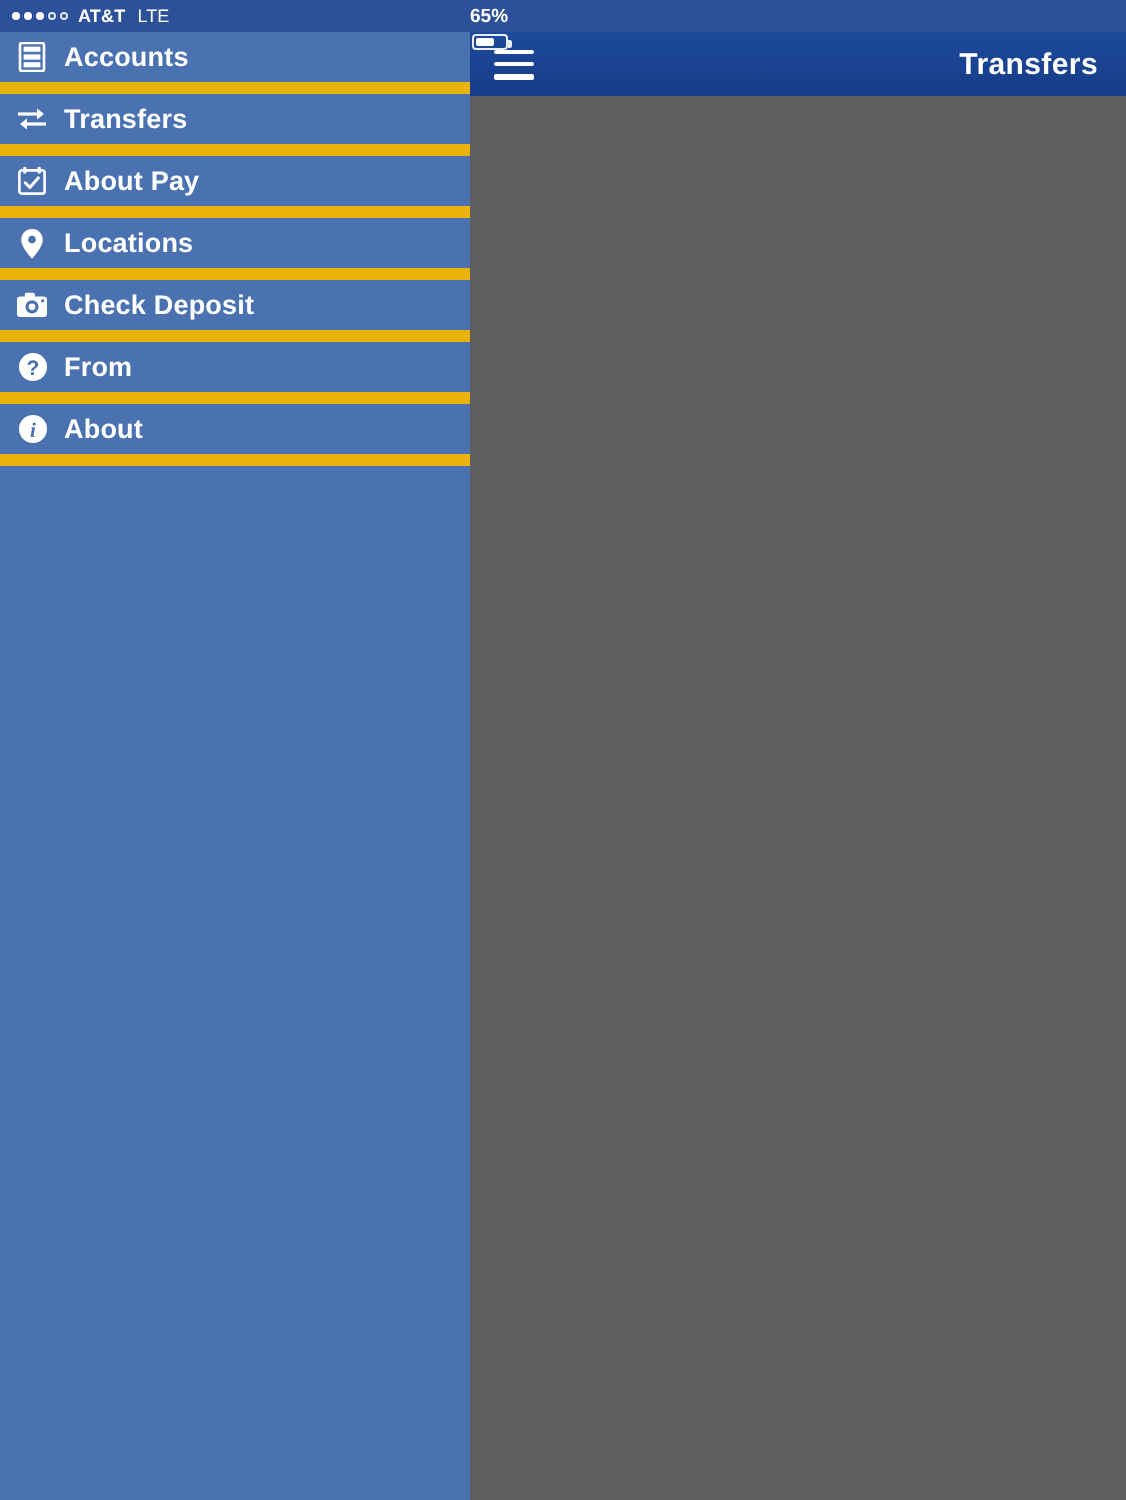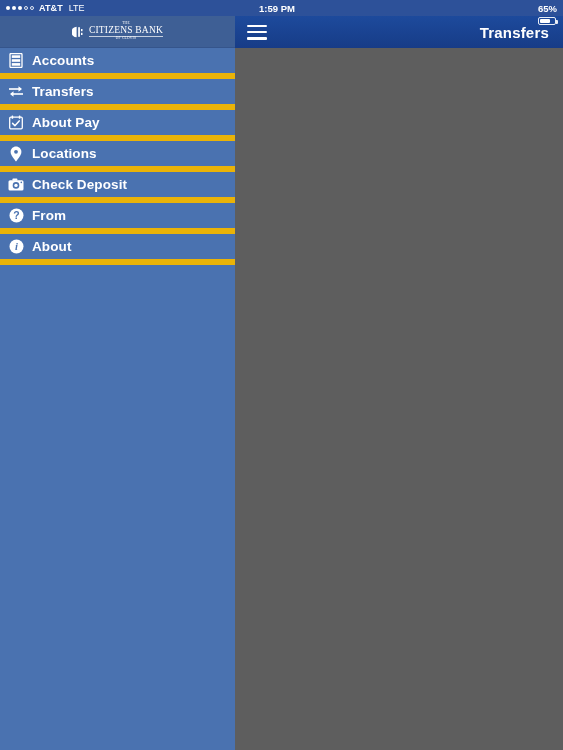--- a/index.html
+++ b/index.html
@@ -134,51 +134,33 @@
     <div class="dots">
       <span class="dot"></span>
         <span class="dot"></span>
         <span class="dot"></span>
       <span class="dot off"></span>
         <span class="dot off"></span>
     </div>
     <span class="sb-carrier">AT&amp;T</span>
     <span class="sb-net">LTE</span>
   </div>
-  <div class="sb-mid">
-    <span class="sb-time">1:59 PM</span>
-  </div>
   <div class="sb-right">
     <svg class="loc-arrow" viewBox="0 0 10 10">
       <path d="M9.5 0.6 L0.6 4.4 L4.2 5.4 L5.3 9.2 Z" fill="#ffffff"></path>
     </svg>
     <span class="sb-batt-pct">65%</span>
     <div class="battery">
       <div class="battery-fill" style="width:65%"></div>
     </div>
   </div>
 </div>
 
 <div class="sidebar">
 
-  <div class="sb-header">
-    <div class="logo">
-      <svg class="logo-mark" viewBox="0 0 12 12">
-        <path d="M4.6 0.8 A5.2 5.2 0 0 0 4.6 11.2 Z" fill="#ffffff"></path>
-        <rect x="6.2" y="1.2" width="1.7" height="9.6" fill="#ffffff"></rect>
-        <rect x="9.0" y="3.0" width="1.5" height="2.2" fill="#ffffff"></rect>
-        <rect x="9.0" y="6.8" width="1.5" height="2.2" fill="#ffffff"></rect>
-      </svg>
-      <div class="logo-text">
-        <span class="logo-the">THE</span>
-        <span class="logo-main">CITIZENS BANK</span>
-        <span class="logo-sub">OF CLOVIS</span>
-      </div>
-    </div>
-  </div>
 
   <div class="menu-item">
     <span class="menu-icon">
       <svg width="14" height="15" viewBox="0 0 14 15">
         <rect x="1" y="0.5" width="12" height="14" rx="1" fill="none" stroke="#fff" stroke-width="1.3"></rect>
         <rect x="2.8" y="2.3" width="8.4" height="2.6" fill="#fff"></rect>
         <rect x="2.8" y="6.2" width="8.4" height="2.6" fill="#fff"></rect>
         <rect x="2.8" y="10.1" width="8.4" height="2.6" fill="#fff"></rect>
       </svg>
     </span>

